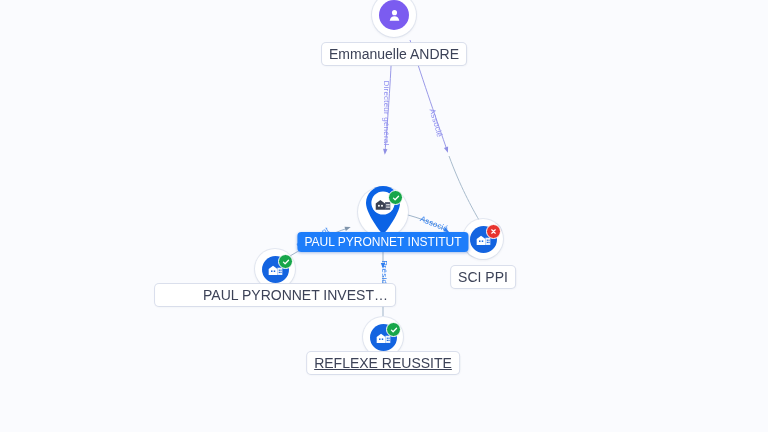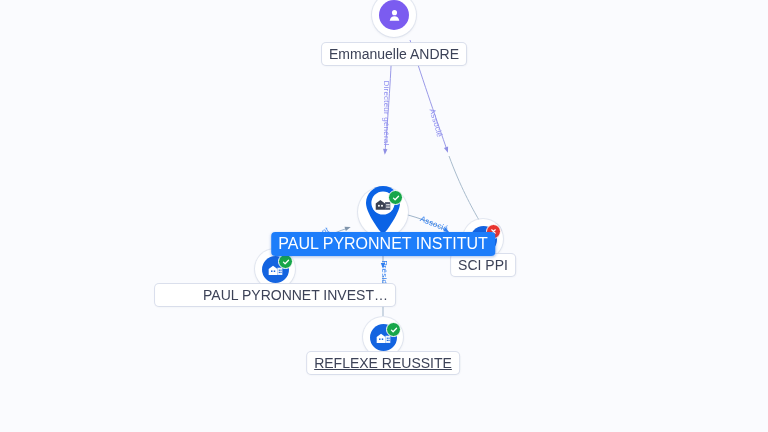--- a/index.html
+++ b/index.html
@@ -75,21 +75,21 @@
   
   .label{
     position:absolute;left:50%;transform:translateX(-50%);
     white-space:nowrap;
     font-size:14px;line-height:1;
     padding:4px 7px;border-radius:4px;
     background:#ffffff;color:#3c4257;
     box-shadow:0 0 0 1px rgba(214,220,234,.9),0 1px 2px rgba(40,55,90,.08);
   }
   .label.focus{
-    background:#1d7dfa;color:#ffffff;font-size:16px;
+    background:#1d7dfa;color:#ffffff;font-size:12px;
     box-shadow:0 1px 3px rgba(20,80,190,.35);
   }
 
   
   .elabel{
     position:absolute;
     font-size:8px;letter-spacing:.2px;
     color:#8d8df0;
     white-space:nowrap;
     transform-origin:center center;
@@ -191,21 +191,21 @@
         <rect x="18.2" y="9.2" width="1.7" height="1.7" fill="#1464e0"></rect>
         <rect x="15.8" y="12.4" width="1.7" height="1.7" fill="#1464e0"></rect>
         <rect x="18.2" y="12.4" width="1.7" height="1.7" fill="#1464e0"></rect>
       </svg>
     </div>
     <div class="badge ko" style="left:calc(50% + 3px);top:calc(50% - 15px);">
       <svg width="7" height="7" viewBox="0 0 12 12" aria-hidden="true">
         <path d="M3,3 L9,9 M9,3 L3,9" fill="none" stroke="#ffffff" stroke-width="2" stroke-linecap="round"></path>
       </svg>
     </div>
-    <div class="label" style="top:15px;">SCI PPI</div>
+    <div class="label" style="top:27px;">SCI PPI</div>
   </div>
 
   <div class="node" style="left:275px;top:269px;z-index:4;">
     <div class="halo halo-co"></div>
     <div class="co-circle">
       <svg width="15" height="13" viewBox="0 0 22 18" aria-hidden="true">
         <path d="M1,17 L1,8.2 L7.4,3.4 L13.8,8.2 L13.8,17 Z" fill="#ffffff"></path>
         <path d="M13.8,17 L13.8,6.4 L21,6.4 L21,17 Z" fill="#ffffff" opacity=".92"></path>
         <rect x="4.4" y="10.4" width="2.2" height="2.2" fill="#1464e0"></rect>
         <rect x="8.4" y="10.4" width="2.2" height="2.2" fill="#1464e0"></rect>

